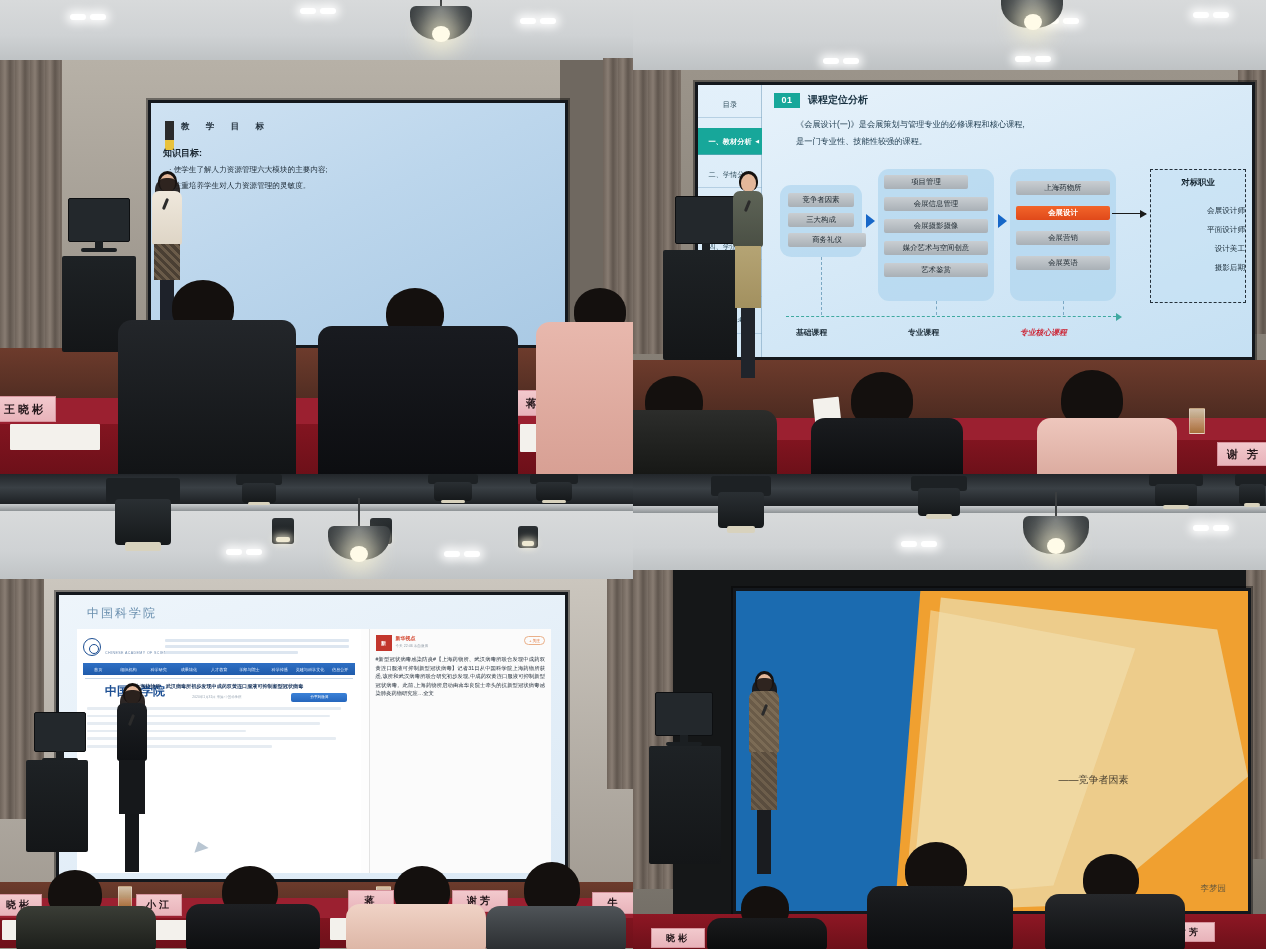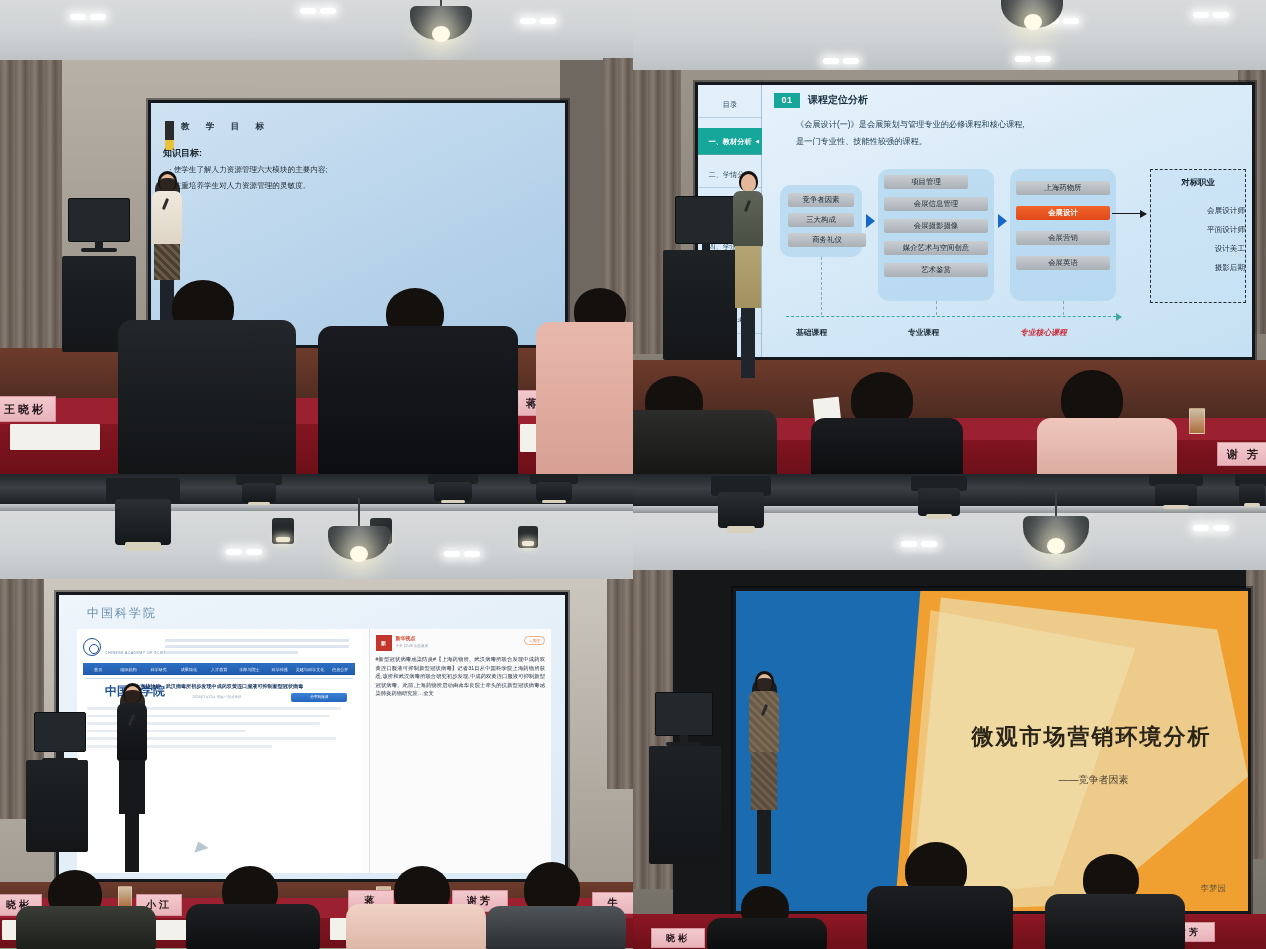--- a/index.html
+++ b/index.html
@@ -608,21 +608,20 @@
     <div class="wall" style="left:0;top:96px;right:0;bottom:0;background:linear-gradient(180deg,#a9a39a,#6f6a62);"></div>
     <div class="curtain" style="left:0; top:96px; width:44px; bottom:60px;"></div>
     <div class="curtain" style="right:0; top:96px; width:20px; bottom:90px;"></div>
     <div class="wall" style="left:40px;top:96px;right:20px;bottom:20px;background:#151718;"></div>
 
     <div class="screen" style="left:100px; top:114px; width:518px; height:326px;">
       <div class="slideD">
         <div class="orange"></div>
         <div class="beige"></div>
         <div class="beige2"></div>
-        <div class="dTitle">微观市场营销环境分析</div>
         <div class="dSub">——竞争者因素</div>
         <div class="dAuthor">李梦园</div>
       </div>
     </div>
 
     <div class="monitor" style="left:22px; top:218px; width:58px; height:44px;">
       <div class="stand"></div>
         <div class="base"></div>
     </div>
     <div class="podium" style="left:16px; top:272px; width:72px; height:118px;"></div>

